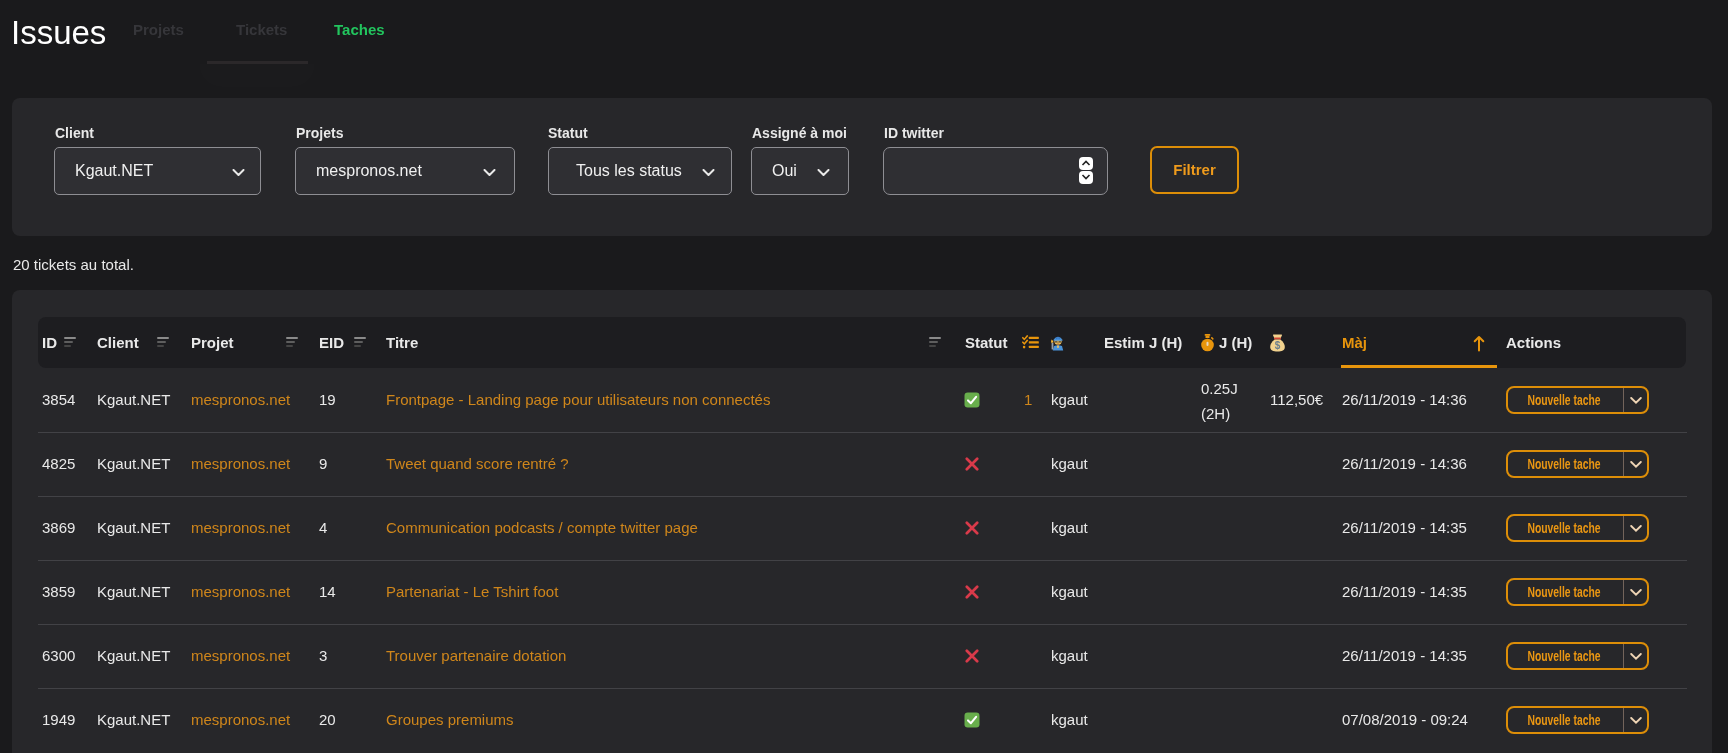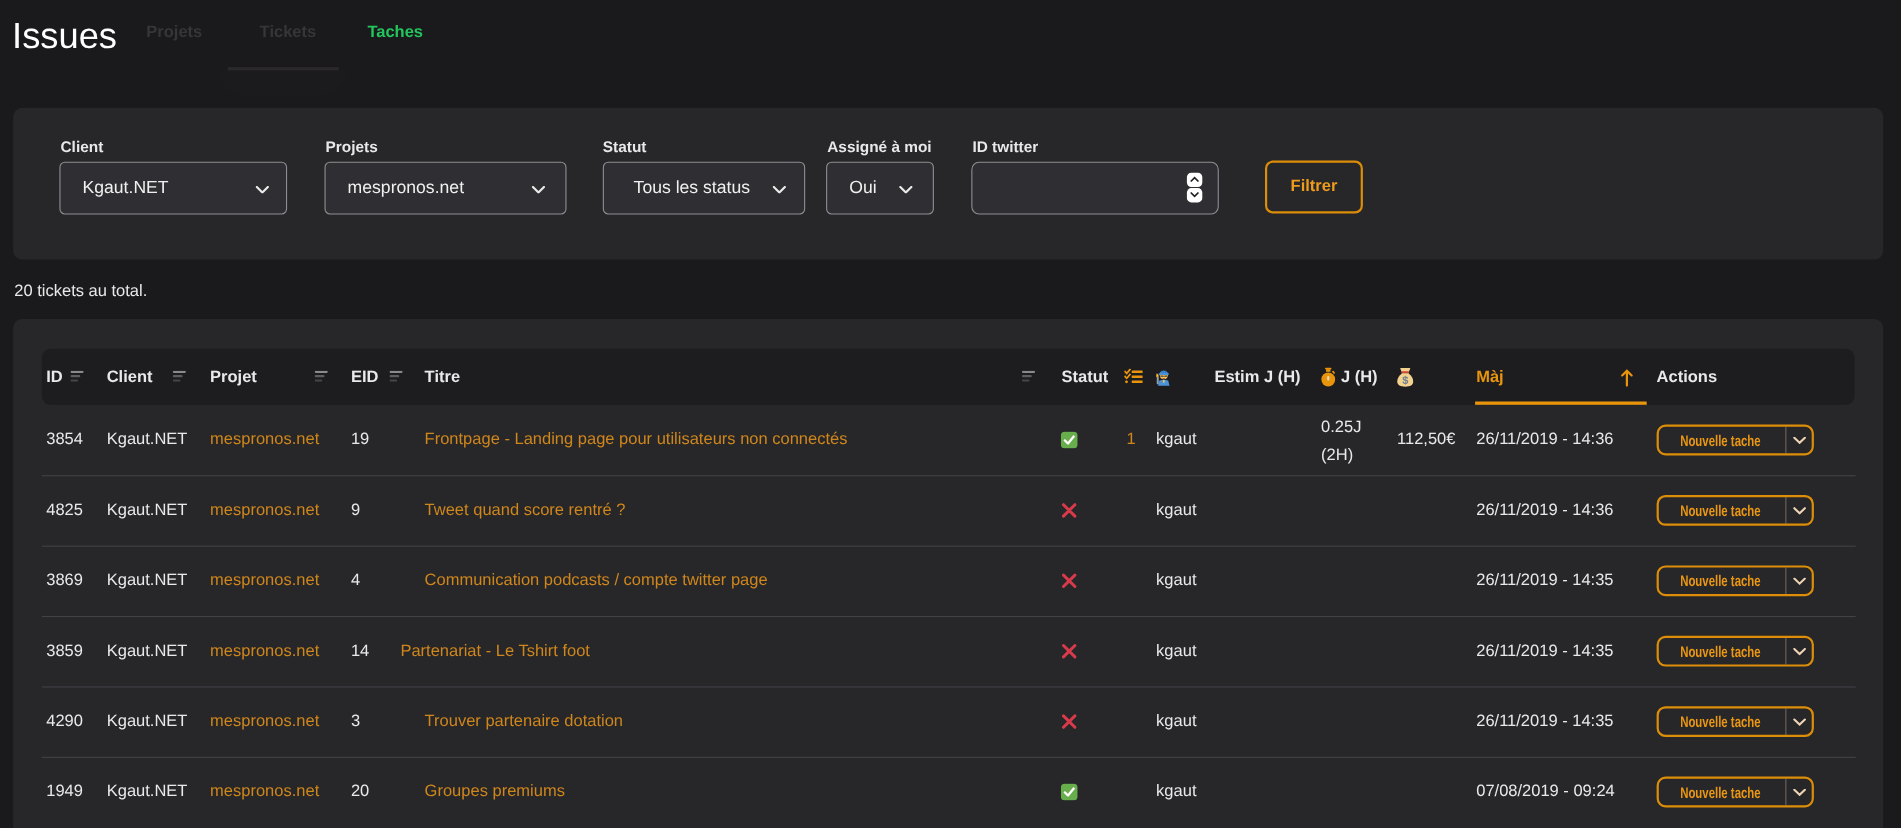--- a/index.html
+++ b/index.html
@@ -191,35 +191,35 @@
 <div class="a" style="left:1623px;top:516px;width:1px;height:24px;background:rgba(238,200,170,0.38)"></div>
 <svg class="a" style="left:1630px;top:525px" width="12" height="7">
     <path d="M1.2 1 L6 5.6 L10.8 1" stroke="#eed4b4" stroke-width="1.9" fill="none" stroke-linecap="round"></path>
   </svg>
 
 <div class="a" style="left:38px;top:560px;width:1649px;height:1px;background:#424246"></div>
 <div class="c" style="left:42px;top:583px">3859</div>
 <div class="c" style="left:97px;top:583px">Kgaut.NET</div>
 <div class="c o" style="left:191px;top:583px">mespronos.net</div>
 <div class="c" style="left:319px;top:583px">14</div>
-<div class="c o" style="left:364px;top:583px">Partenariat - Le Tshirt foot</div>
+<div class="c o" style="left:386px;top:583px">Partenariat - Le Tshirt foot</div>
 <svg class="a" style="left:965px;top:585px" width="14" height="14">
     <path d="M1.8 1.8 L12.2 12.2 M12.2 1.8 L1.8 12.2" stroke="#d93a4a" stroke-width="2.7" stroke-linecap="round"></path>
   </svg>
 <div class="c" style="left:1051px;top:583px">kgaut</div>
 <div class="c" style="left:1342px;top:583px">26/11/2019 - 14:35</div>
 <div class="a" style="left:1506px;top:578px;width:143px;height:28px;border:2px solid #dd8e08;border-radius:8px"></div>
 <div class="c b" style="left:1506px;top:584px;width:116px;text-align:center;font-size:14px;line-height:17px;color:#eb9712;transform:scaleX(0.74);transform-origin:center">Nouvelle tache</div>
 <div class="a" style="left:1623px;top:580px;width:1px;height:24px;background:rgba(238,200,170,0.38)"></div>
 <svg class="a" style="left:1630px;top:589px" width="12" height="7">
     <path d="M1.2 1 L6 5.6 L10.8 1" stroke="#eed4b4" stroke-width="1.9" fill="none" stroke-linecap="round"></path>
   </svg>
 
 <div class="a" style="left:38px;top:624px;width:1649px;height:1px;background:#424246"></div>
-<div class="c" style="left:42px;top:647px">4290</div>
+<div class="c" style="left:42px;top:647px">6300</div>
 <div class="c" style="left:97px;top:647px">Kgaut.NET</div>
 <div class="c o" style="left:191px;top:647px">mespronos.net</div>
 <div class="c" style="left:319px;top:647px">3</div>
 <div class="c o" style="left:386px;top:647px">Trouver partenaire dotation</div>
 <svg class="a" style="left:965px;top:649px" width="14" height="14">
     <path d="M1.8 1.8 L12.2 12.2 M12.2 1.8 L1.8 12.2" stroke="#d93a4a" stroke-width="2.7" stroke-linecap="round"></path>
   </svg>
 <div class="c" style="left:1051px;top:647px">kgaut</div>
 <div class="c" style="left:1342px;top:647px">26/11/2019 - 14:35</div>
 <div class="a" style="left:1506px;top:642px;width:143px;height:28px;border:2px solid #dd8e08;border-radius:8px"></div>

